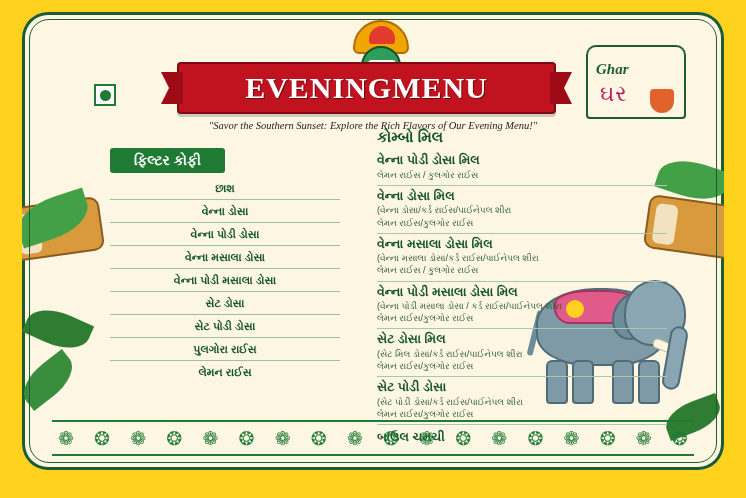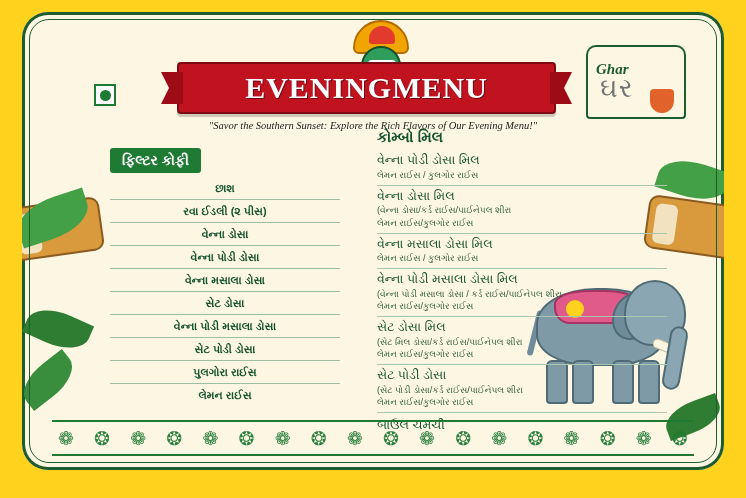--- a/index.html
+++ b/index.html
@@ -199,23 +199,23 @@
     position: absolute;
     left: 10px; top: 4px;
     font-family: "Liberation Serif", serif;
     font-size: 15px;
     font-style: italic;
     font-weight: bold;
     color: #1c5c2e;
   }
   .logo .glyphs {
     position: absolute;
-    left: 14px; top: 16px;
-    font-size: 27px;
-    color: #737373;
+    left: 14px; top: 24px;
+    font-size: 22px;
+    color: #be185d;
     letter-spacing: 1px;
   }
   .logo .pot {
     position: absolute;
     right: 12px;
     bottom: 6px;
     width: 24px; height: 24px;
     background: #e2622c;
     border-radius: 4px 4px 12px 12px;
   }
@@ -244,21 +244,21 @@
     top: 116px;
     width: 290px;
   }
 
   .section-head {
     display: inline-block;
     background: #1f7a34;
     color: #fff;
     font-size: 14px;
     font-weight: bold;
-    padding: 4px 12px;
+    padding: 4px 24px;
     border-radius: 3px;
     margin-bottom: 4px;
   }
   .section-head.plain {
     background: transparent;
     color: #14532d;
     padding: 0;
     font-size: 15px;
   }
 
@@ -272,21 +272,21 @@
   }
   .left-item:last-child { border-bottom: none; }
 
   .combo {
     padding: 3px 0 4px;
     border-bottom: 1px solid #a9c7ae;
   }
   .combo:last-child { border-bottom: none; }
   .combo-title {
     font-size: 12.5px;
-    font-weight: normal;
+    font-weight: bold;
     color: #14532d;
     line-height: 1.25;
   }
   .combo-sub {
     font-size: 9px;
     color: #2b5f34;
     line-height: 1.35;
   }
 
   .combo.no-sub .combo-title { padding: 2px 0; }
@@ -487,26 +487,25 @@
       <div class="eleph-blanket"></div>
       <div class="eleph-ear"></div>
       <div class="eleph-head"></div>
       <div class="eleph-tusk"></div>
       <div class="eleph-trunk"></div>
     </div>
 
     <div class="col-left">
       <div class="section-head">ફિલ્ટર કોફી</div>
       <div class="left-item">છાશ</div>
-      <div class="left-item">રવા ઈડલી (૨ પીસ)</div>
       <div class="left-item">વેન્ના ડોસા</div>
       <div class="left-item">વેન્ના પોડી ડોસા</div>
       <div class="left-item">વેન્ના મસાલા ડોસા</div>
+      <div class="left-item">વેન્ના પોડી મસાલા ડોસા</div>
       <div class="left-item">સેટ ડોસા</div>
-      <div class="left-item">વેન્ના પોડી મસાલા ડોસા</div>
       <div class="left-item">સેટ પોડી ડોસા</div>
       <div class="left-item">પુલગોરા રાઈસ</div>
       <div class="left-item">લેમન રાઈસ</div>
       
     </div>
 
     <div class="col-right">
       <div class="section-head plain">કોમ્બો મિલ</div>
 
       <div class="combo">
@@ -515,20 +514,21 @@
       </div>
 
       <div class="combo">
         <div class="combo-title">વેન્ના ડોસા મિલ</div>
         <div class="combo-sub">(વેન્ના ડોસા/કર્ડ રાઈસ/પાઈનેપલ શીરા</div>
         <div class="combo-sub hl">લેમન રાઈસ/કુલગોર રાઈસ</div>
       </div>
 
       <div class="combo">
         <div class="combo-title">વેન્ના મસાલા ડોસા મિલ</div>
+        <div class="combo-sub">(વેન્ના મસાલા ડોસા/કર્ડ રાઈસ/પાઈનેપલ શીરા</div>
         <div class="combo-sub hl">લેમન રાઈસ / કુલગોર રાઈસ</div>
       </div>
 
       <div class="combo">
         <div class="combo-title">વેન્ના પોડી મસાલા ડોસા મિલ</div>
         <div class="combo-sub">(વેન્ના પોડી મસાલા ડોસા / કર્ડ રાઈસ/પાઈનેપલ શીરા</div>
         <div class="combo-sub hl">લેમન રાઈસ/કુલગોર રાઈસ</div>
       </div>
 
       <div class="combo">

